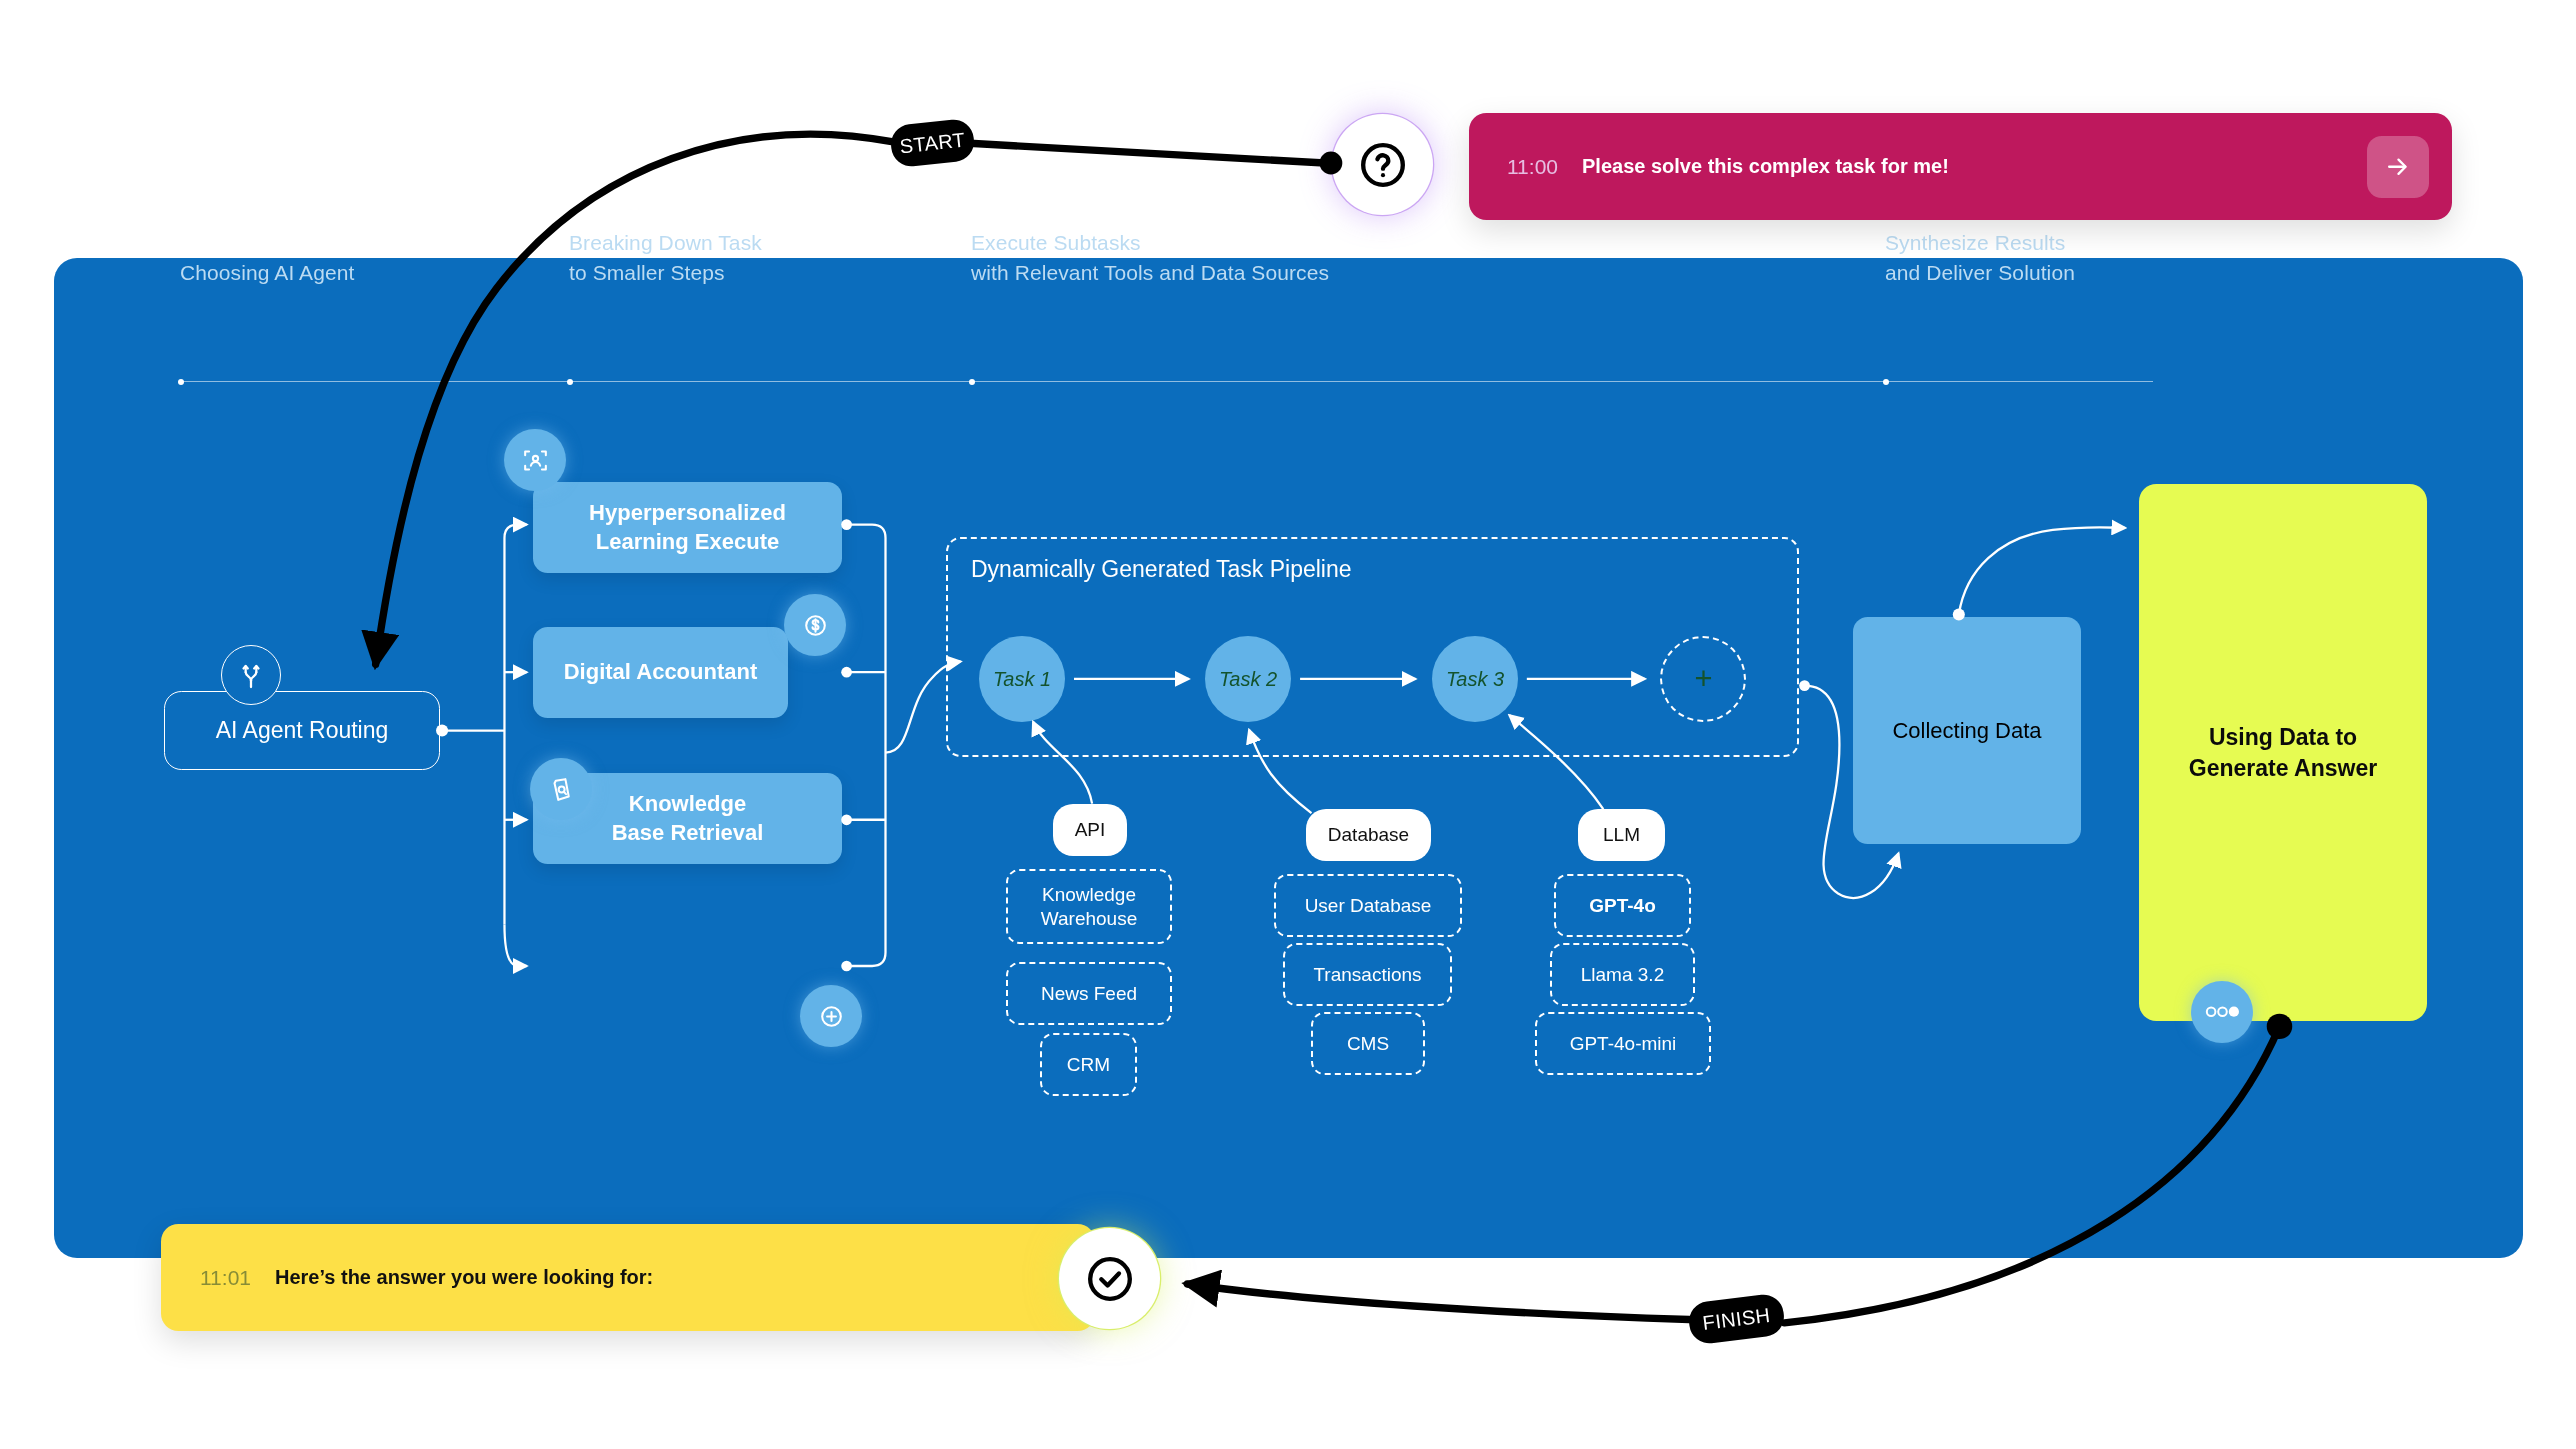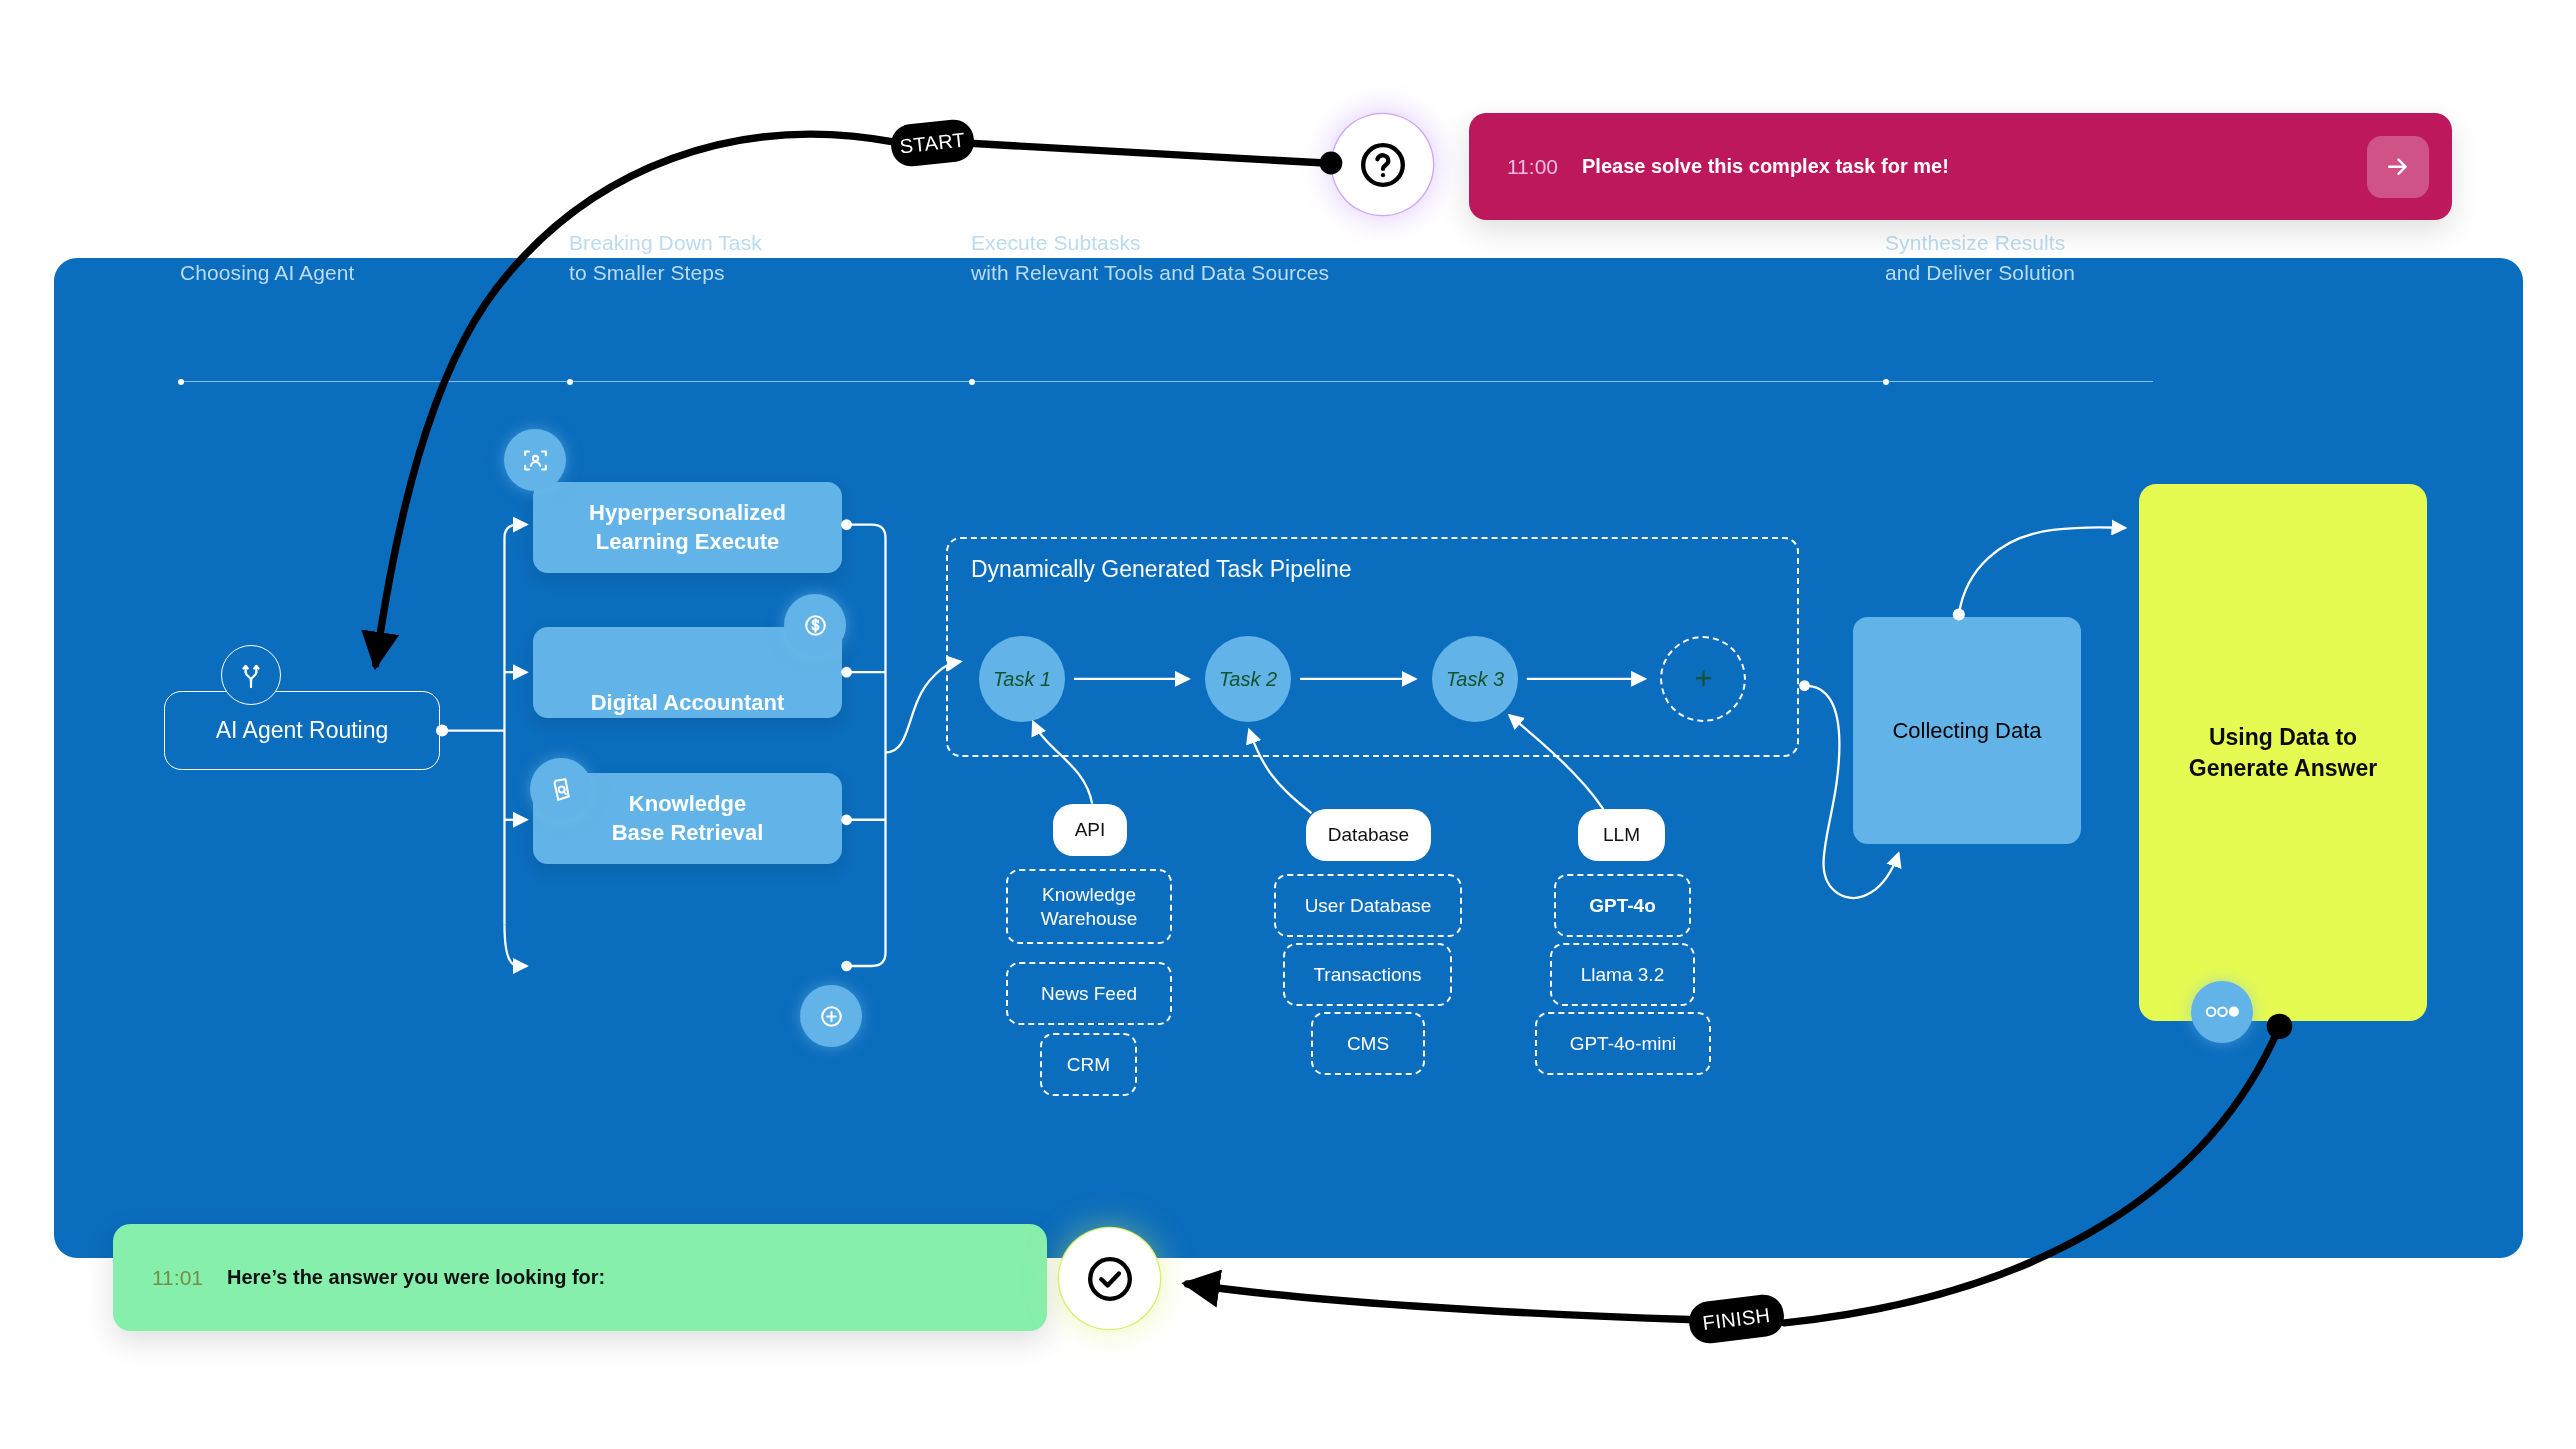--- a/index.html
+++ b/index.html
@@ -99,21 +99,21 @@
   }
 
   
   .bubble {
     position:absolute; border-radius:17.4px; display:flex; align-items:center;
     z-index:34; box-shadow:0 10.7px 29.5px rgba(0,0,0,.13);
   }
   .bubble .time { font-size:21px; opacity:.82; }
   .bubble .msg  { font-size:20px; font-weight:bold; }
   .bubble.purple { background:#be185d; color:#ffffff; padding:0 23px 0 38px; gap:24px; }
-  .bubble.lime   { background:#86efac; color:#111111; padding:0 40px 0 39px; gap:24px; }
+  .bubble.lime   { background:#fde047; color:#111111; padding:0 40px 0 39px; gap:24px;margin-left:48px; }
   .bubble.purple .time { color:#F0E2FF; }
   .bubble.lime .time   { color:#6E7A33; }
 
   .send-btn {
     width:62px; height:62px; border-radius:14.8px; background:rgba(255,255,255,.26);
     display:flex; align-items:center; justify-content:center;
   }
 
   
   .marker {
@@ -188,21 +188,21 @@
     <svg width="31" height="31" viewBox="0 0 24 24" fill="none" stroke="#fff" stroke-width="1.6" stroke-linecap="round" stroke-linejoin="round">
       <path d="M4 8V5h3"></path>
         <path d="M20 8V5h-3"></path>
         <path d="M4 16v3h3"></path>
         <path d="M20 16v3h-3"></path>
       <circle cx="12" cy="10.4" r="2"></circle>
       <path d="M8.4 16c.5-1.9 1.9-2.9 3.6-2.9s3.1 1 3.6 2.9"></path>
     </svg>
   </div>
 
-  <div class="agent-card bold" style="left:533px; top:627px; width:309px; height:91px;align-items:flex-end;">
+  <div class="agent-card bold" style="left:533px; top:627px; width:255px; height:91px;">
     <span class="t">Digital Accountant</span>
   </div>
   <div class="ibadge fill" style="left:784px; top:594px; width:62px; height:62px;">
     <svg width="31" height="31" viewBox="0 0 24 24" fill="none" stroke="#fff" stroke-width="1.6" stroke-linecap="round" stroke-linejoin="round">
       <circle cx="12" cy="12" r="7.2"></circle>
       <path d="M12 7.2v9.6"></path>
       <path d="M14.2 9.6c0-1-.9-1.6-2.2-1.6s-2.2.7-2.2 1.7.8 1.4 2.2 1.8 2.3.8 2.3 1.9-1 1.7-2.3 1.7-2.3-.6-2.3-1.7"></path>
     </svg>
   </div>
 

